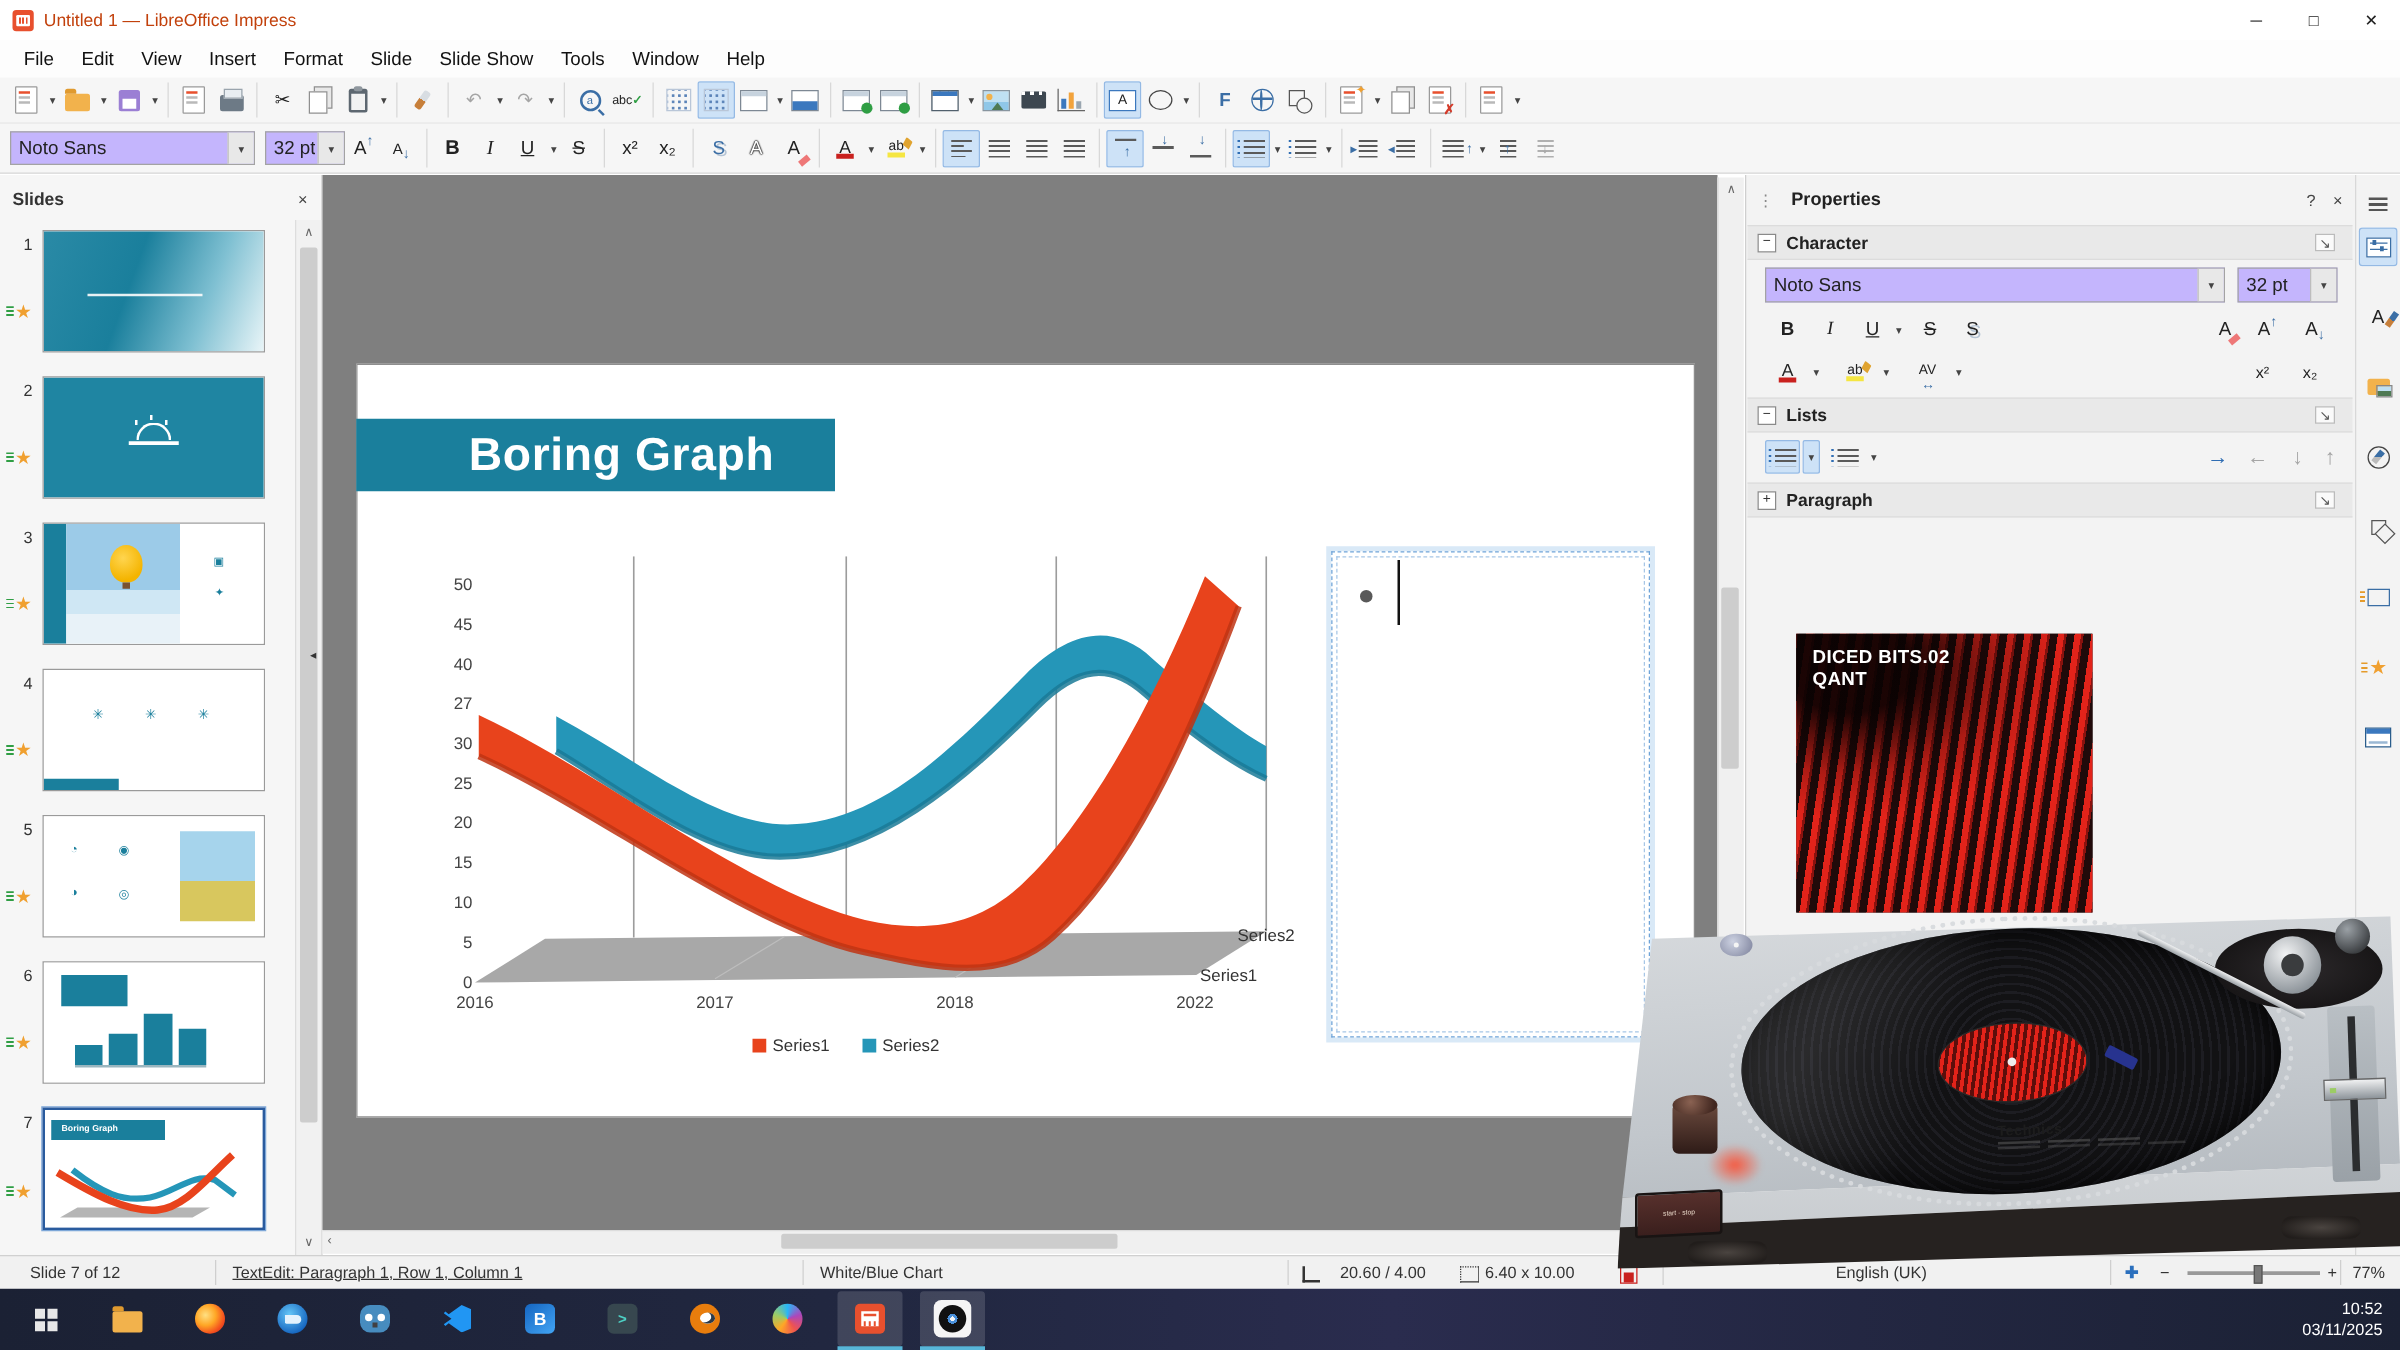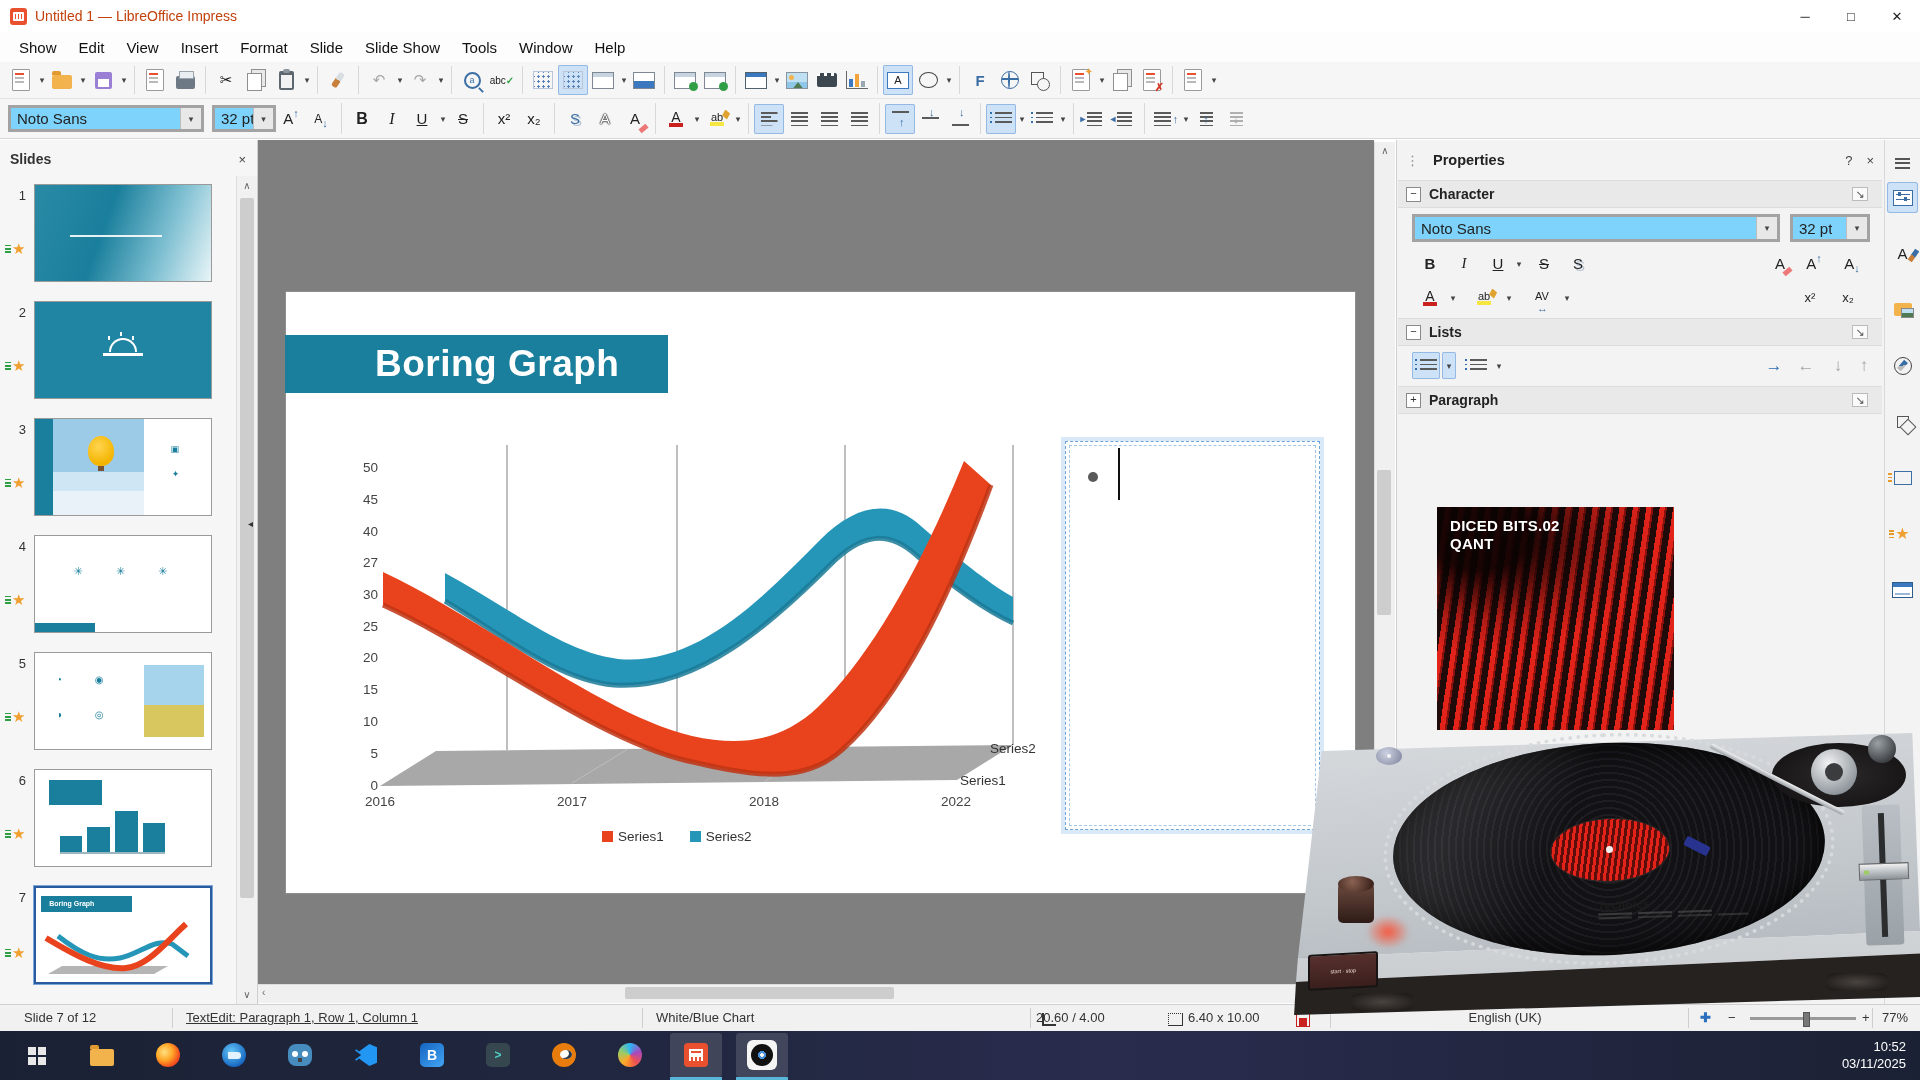--- a/index.html
+++ b/index.html
@@ -159,21 +159,21 @@
 
   
   #props{left:1396px;top:140px;width:488px;height:864px;background:#f3f3f3;border-left:1px solid #cfcfcf;box-sizing:border-box;}
   #props-header{left:1400px;top:146px;width:478px;height:28px;display:flex;align-items:center;}
   #props-title{font-weight:bold;font-size:14.5px;color:#222;margin-left:14px;}
   .props-hbtn{font-size:13px;color:#444;margin-left:14px;}
   .section-h{position:absolute;left:1398px;width:484px;height:26px;background:#e9e9e9;border-top:1px solid #dcdcdc;border-bottom:1px solid #dcdcdc;display:flex;align-items:center;}
   .collapse-box{width:13px;height:13px;border:1px solid #8a8a8a;background:#fff;font-size:11px;line-height:11px;text-align:center;color:#333;margin:0 8px 0 8px;}
   .section-title{font-weight:bold;font-size:14px;color:#222;}
   .launcher{margin-left:auto;margin-right:14px;font-size:11px;color:#555;border:1px solid #bbb;width:14px;height:12px;display:flex;align-items:center;justify-content:center;background:#fafafa;}
-  .combo{position:absolute;height:28px;background:#7dd3fc;border:3px solid #a3a3a3;display:flex;align-items:center;box-sizing:border-box;}
+  .combo{position:absolute;height:28px;background:#c4b5fd;border:1px solid #a3a3a3;display:flex;align-items:center;box-sizing:border-box;}
   .combo .val{font-size:15px;color:#222;margin-left:6px;white-space:nowrap;overflow:hidden;}
   .combo .dd{margin-left:auto;align-self:stretch;width:20px;background:#e8e8e8;border-left:1px solid #bdbdbd;display:flex;align-items:center;justify-content:center;font-size:9px;color:#444;}
   .pbtn{position:absolute;height:27px;min-width:28px;display:flex;align-items:center;justify-content:center;border-radius:2px;color:#222;font-size:15px;}
 
   
   #tabstrip{left:1884px;top:140px;width:36px;height:864px;background:#f3f3f3;border-left:1px solid #d8d8d8;box-sizing:border-box;}
   .tab-ic{position:absolute;left:1887px;width:31px;height:31px;display:flex;align-items:center;justify-content:center;border-radius:3px;}
   .tab-ic.active{background:#cde2f7;box-shadow:inset 0 0 0 1px #94b9e4;}
   .burger{width:15px;height:11px;background:repeating-linear-gradient(#555 0 2px,transparent 2px 4.5px);}
   .i-props{width:18px;height:14px;border:1.6px solid #3a6ea5;position:relative;background:#fff;}
@@ -279,21 +279,21 @@
       </span>
     <span id="title-text">Untitled 1 — LibreOffice Impress</span>
     <div id="win-controls">
       <span class="winbtn">─</span>
       <span class="winbtn">□</span>
       <span class="winbtn">✕</span>
     </div>
   </div>
 
   <div id="menubar" class="abs">
-    <span class="menu-item">Show</span>
+    <span class="menu-item">File</span>
     <span class="menu-item">Edit</span>
     <span class="menu-item">View</span>
     <span class="menu-item">Insert</span>
     <span class="menu-item">Format</span>
     <span class="menu-item">Slide</span>
     <span class="menu-item">Slide Show</span>
     <span class="menu-item">Tools</span>
     <span class="menu-item">Window</span>
     <span class="menu-item">Help</span>
   </div>
@@ -797,21 +797,21 @@
     </span>
 
   <div id="statusbar" class="abs">
     <span class="status-text" style="left:24px;">Slide 7 of 12</span>
     <i class="ssep" style="left:172px;"></i>
     <span class="status-text" style="left:186px;text-decoration:underline;">TextEdit: Paragraph 1, Row 1, Column 1</span>
     <i class="ssep" style="left:642px;"></i>
     <span class="status-text" style="left:656px;">White/Blue Chart</span>
     <i class="ssep" style="left:1030px;"></i>
     <i class="pos-ic" style="left:1042px;"></i>
-    <span class="status-text" style="left:1036px;">20.60 / 4.00</span>
+    <span class="status-text" style="left:1072px;">20.60 / 4.00</span>
     <i class="size-ic" style="left:1168px;"></i>
     <span class="status-text" style="left:1188px;">6.40 x 10.00</span>
     <i id="mod-flag"></i>
     <i class="ssep" style="left:1330px;"></i>
     <span class="status-text" style="left:1330px;width:350px;text-align:center;">English (UK)</span>
     <i class="ssep" style="left:1688px;"></i>
     <span class="status-text" style="left:1700px;color:#2a6fbd;font-weight:bold;">✚</span>
     <span class="status-text" style="left:1728px;">−</span>
     <i id="zoom-slider"></i>
     <span class="status-text" style="left:1862px;">+</span>

